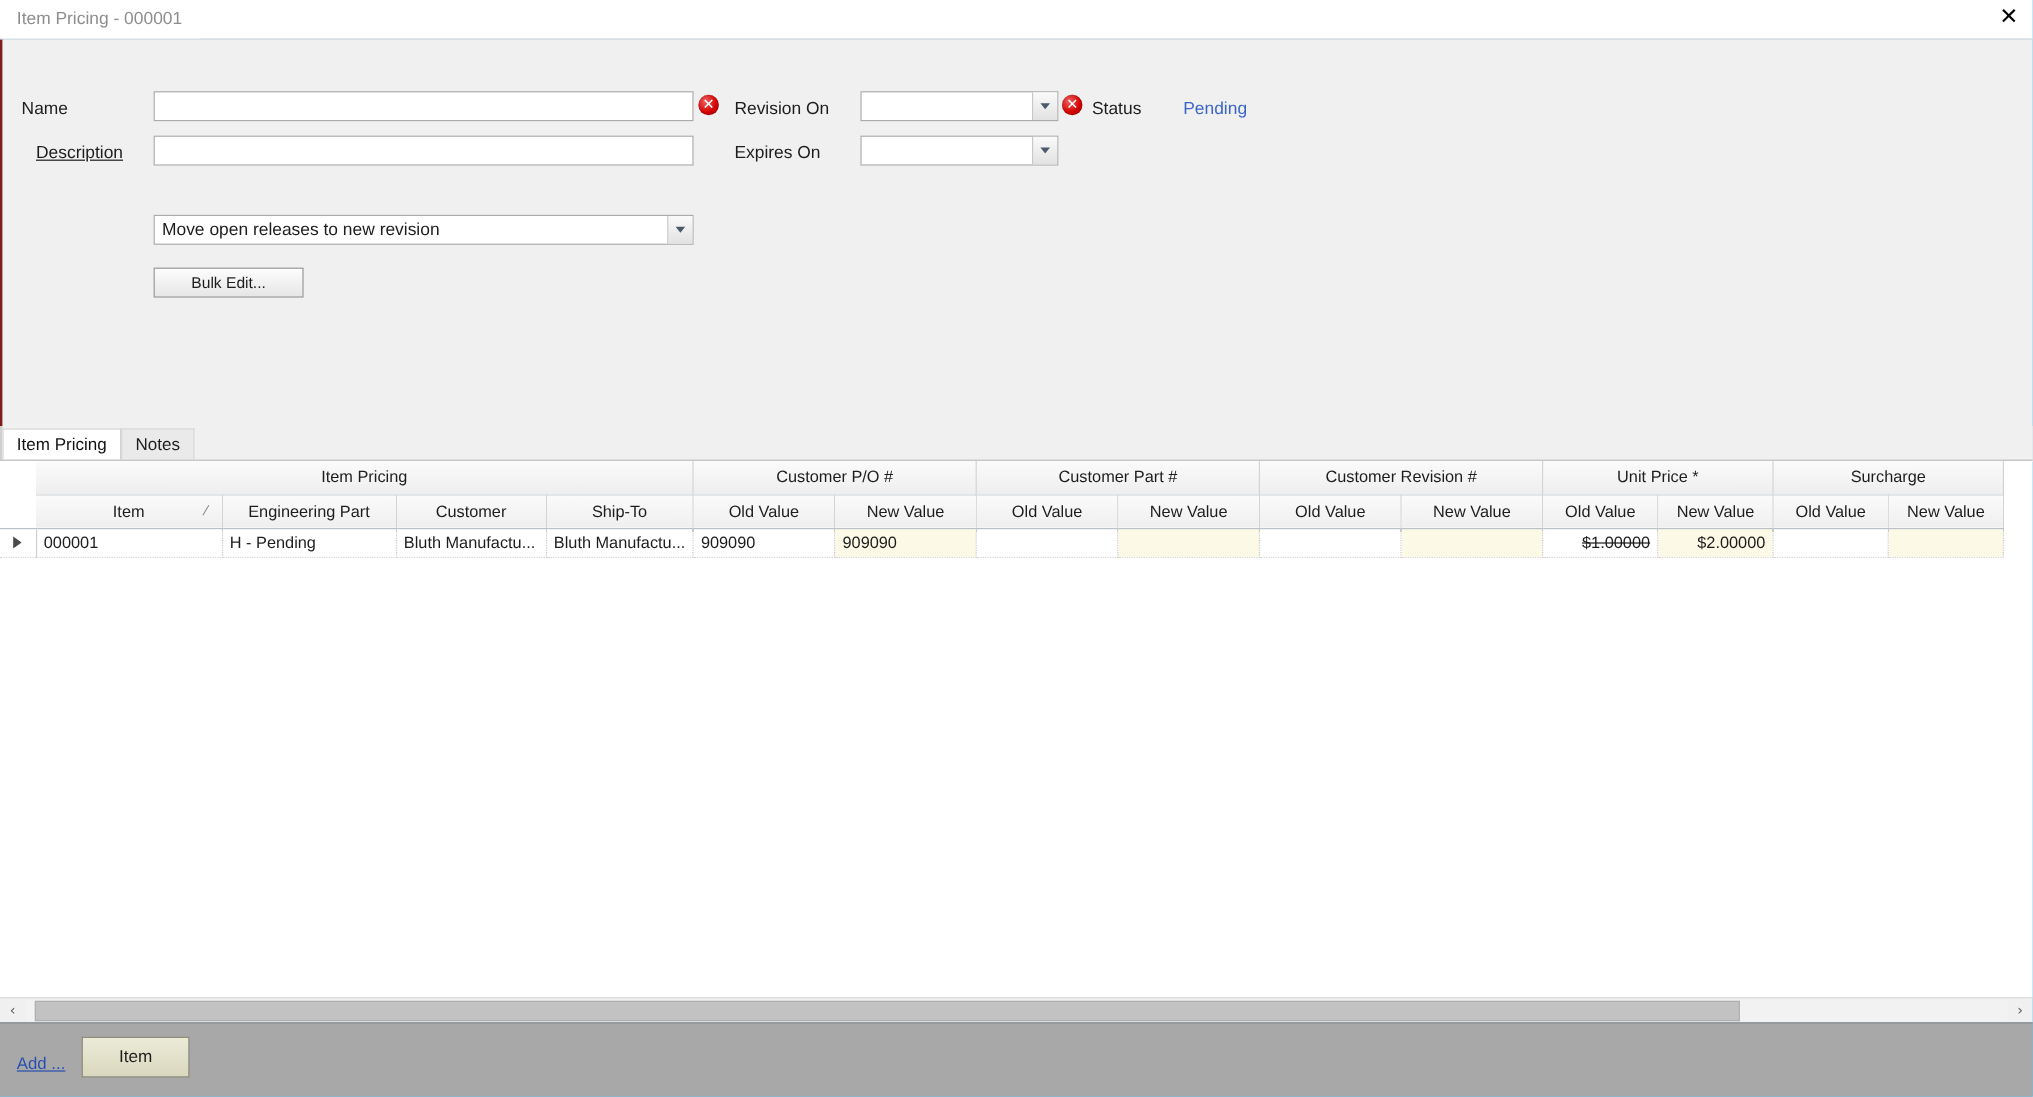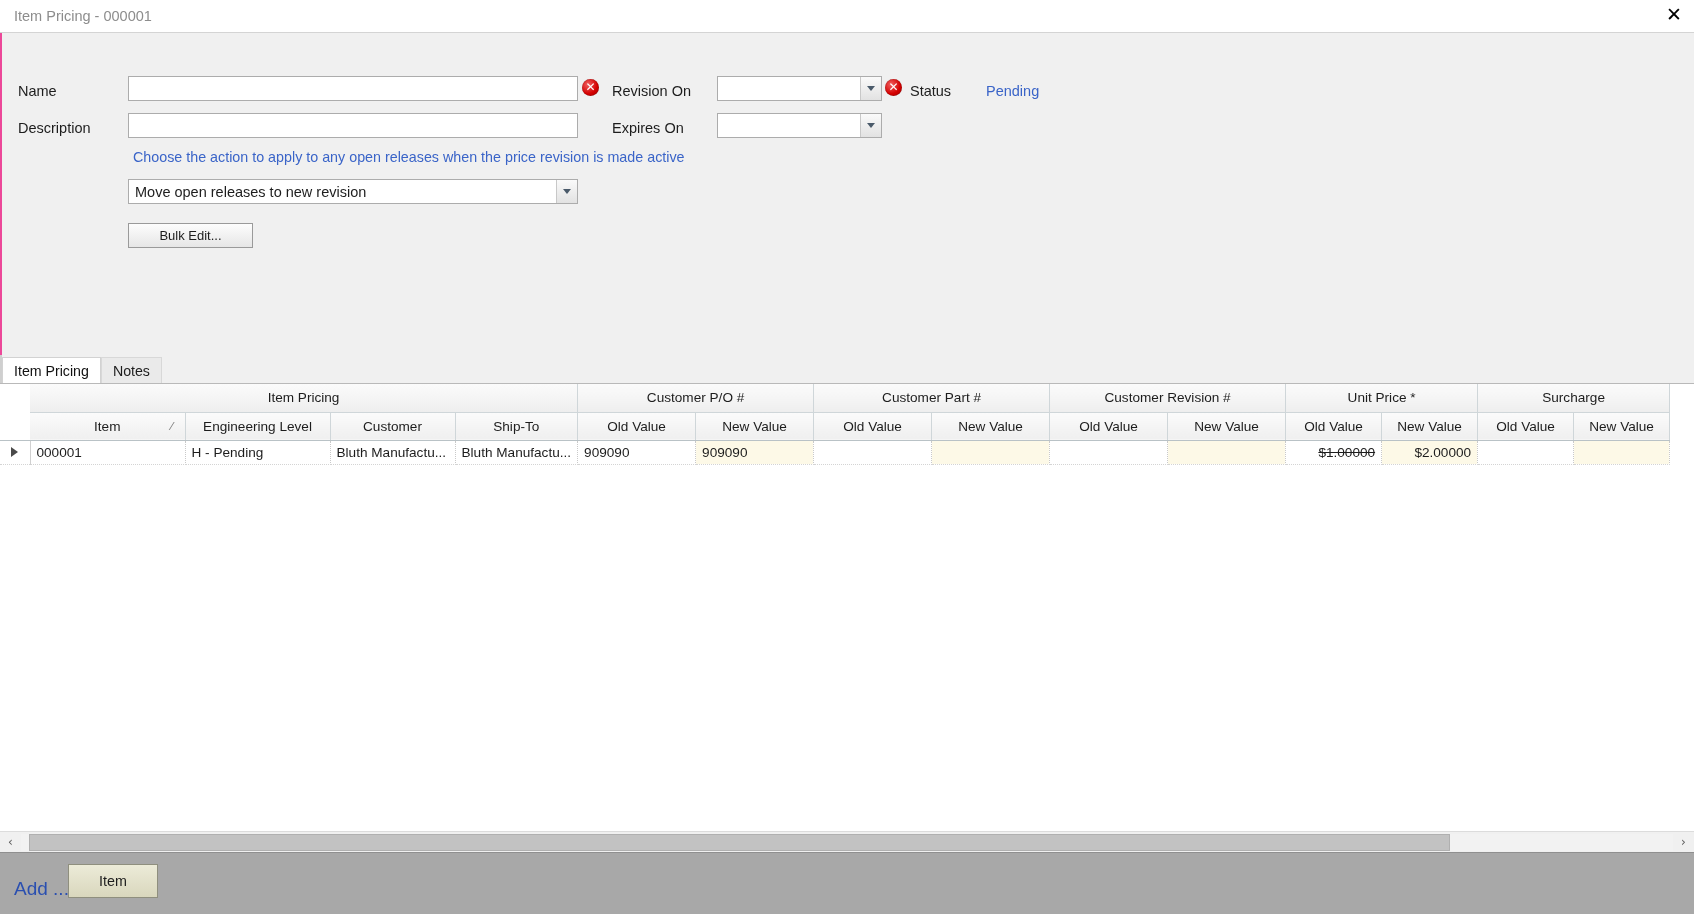--- a/index.html
+++ b/index.html
@@ -44,21 +44,21 @@
     position: absolute; right: 8px; top: 2px;
     width: 24px; height: 24px; line-height: 24px; text-align: center;
     font-size: 19px; color: #000; cursor: pointer;
     font-family: "DejaVu Sans", sans-serif;
   }
 
   
   #form-panel {
     position: absolute; left: 0; top: 33px; width: 1694px; height: 352px;
     background: #f0f0f0;
-    border-left: 2px solid #ec4899;
+    border-left: 2px solid #7f1d1d;
   }
   .fld-label {
     position: absolute; font-size: 14.5px; color: #1d1d1d; white-space: nowrap;
   }
   .txtbox {
     position: absolute; background: #ffffff;
     border: 1px solid #acacac;
     height: 25px;
   }
   .errbadge {
@@ -196,21 +196,21 @@
   }
 
   
   #bottombar {
     position: absolute; left: 0; top: 852px; width: 1694px; height: 62px;
     background: #a8a8a8;
     border-top: 1px solid #8f8f8f;
   }
   #add-link {
     position: absolute; left: 14px; top: 25px;
-    color: #2a4fb0; font-size: 19px; cursor: pointer;
+    color: #2a4fb0; font-size: 14px; cursor: pointer; text-decoration: underline;
   }
   #item-btn {
     position: absolute; left: 68px; top: 864px;
     width: 90px; height: 34px;
     background: linear-gradient(#ecebd8, #d9d7bd);
     border: 1px solid #8f8f7e;
     font-size: 14.3px; color: #1d1d1d;
     text-align: center; line-height: 32px;
     cursor: pointer;
     z-index: 5;
@@ -227,21 +227,21 @@
     </div>
     <div id="close-x">✕</div>
   </div>
 
   <div id="form-panel">
 
     <div class="fld-label" style="left:16px; top:50px;">Name</div>
     <input class="txtbox" style="left: 126px; top: 43px; width: 450px;" value="">
     <div class="errbadge" style="left:580px; top:46px;">✕</div>
 
-    <div class="fld-label" style="left:16px; top:87px;">Description</div>
+    <div class="fld-label" style="left:28px; top:87px;text-decoration:underline;">Description</div>
     <input class="txtbox" style="left: 126px; top: 80px; width: 450px;" value="">
 
     <div class="fld-label" style="left:610px; top:50px;">Revision On</div>
     <div class="combo" style="left:715px; top:43px; width:165px;">
       <span class="ctext"></span>
       <span class="cbtn">
         <span class="chev"></span>
       </span>
     </div>
     <div class="errbadge" style="left:883px; top:46px;">✕</div>
@@ -250,21 +250,20 @@
     <div class="combo" style="left:715px; top:80px; width:165px;">
       <span class="ctext"></span>
       <span class="cbtn">
         <span class="chev"></span>
       </span>
     </div>
 
     <div class="fld-label" style="left:908px; top:50px;">Status</div>
     <div id="status-val">Pending</div>
 
-    <div id="hint-text">Choose the action to apply to any open releases when the price revision is made active</div>
 
     <div class="combo" style="left:126px; top:146px; width:450px;">
       <span class="ctext">Move open releases to new revision</span>
       <span class="cbtn">
         <span class="chev"></span>
       </span>
     </div>
 
     <div id="bulk-edit">Bulk Edit...</div>
   </div>
@@ -303,21 +302,21 @@
             <th colspan="4">Item Pricing</th>
             <th colspan="2">Customer P/O #</th>
             <th colspan="2">Customer Part #</th>
             <th colspan="2">Customer Revision #</th>
             <th colspan="2">Unit Price *</th>
             <th colspan="2">Surcharge</th>
           </tr>
         <tr class="subrow">
             <th class="blank"></th>
             <th>Item<span class="sortasc">⁄</span></th>
-            <th>Engineering Level</th>
+            <th>Engineering Part</th>
             <th>Customer</th>
             <th>Ship-To</th>
             <th>Old Value</th>
             <th>New Value</th>
             <th>Old Value</th>
             <th>New Value</th>
             <th>Old Value</th>
             <th>New Value</th>
             <th>Old Value</th>
             <th>New Value</th>

